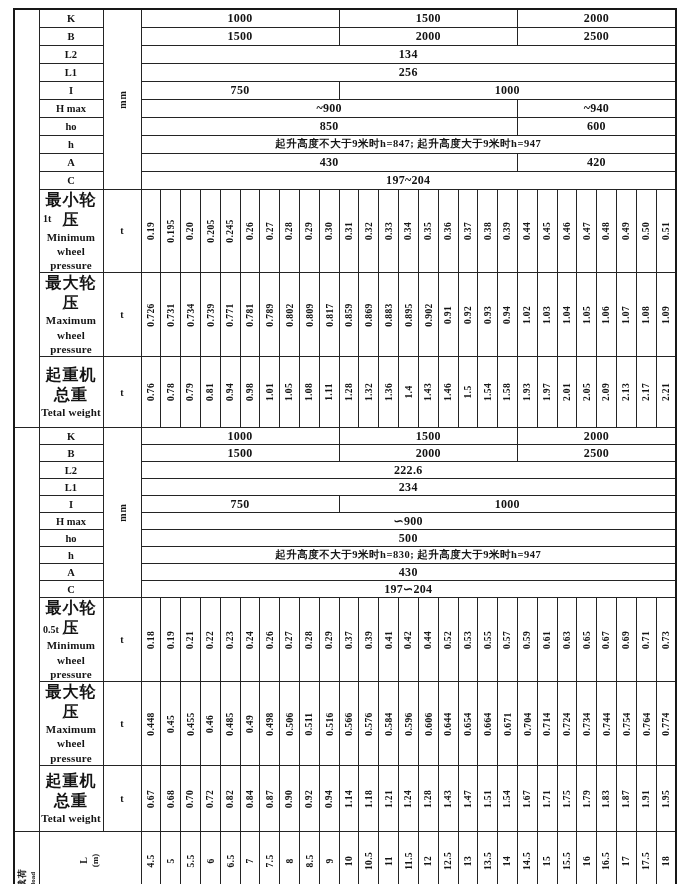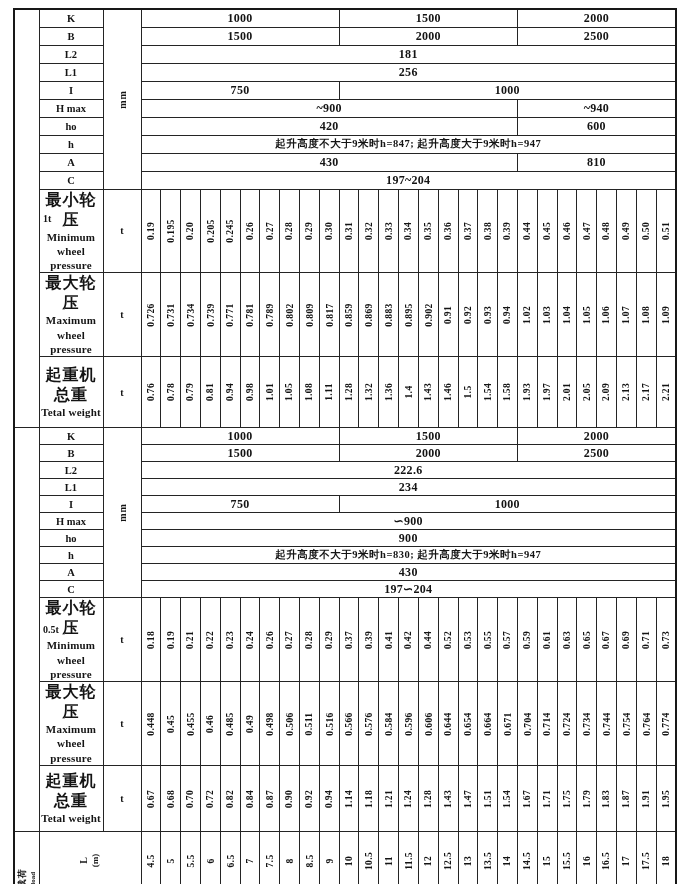--- a/index.html
+++ b/index.html
@@ -54,49 +54,49 @@
           <td class="pval" colspan="8">2000</td>
         </tr>
         <tr class="h18">
           <td class="pname">B</td>
           <td class="pval" colspan="10">1500</td>
           <td class="pval" colspan="9">2000</td>
           <td class="pval" colspan="8">2500</td>
         </tr>
         <tr class="h18">
           <td class="pname">L2</td>
-          <td class="pval" colspan="27">181</td>
+          <td class="pval" colspan="27">134</td>
         </tr>
         <tr class="h18">
           <td class="pname">L1</td>
           <td class="pval" colspan="27">256</td>
         </tr>
         <tr class="h18">
           <td class="pname">I</td>
           <td class="pval" colspan="10">750</td>
           <td class="pval" colspan="17">1000</td>
         </tr>
         <tr class="h18">
           <td class="pname">H max</td>
           <td class="pval" colspan="19">~900</td>
           <td class="pval" colspan="8">~940</td>
         </tr>
         <tr class="h18">
           <td class="pname">ho</td>
-          <td class="pval" colspan="19">420</td>
+          <td class="pval" colspan="19">850</td>
           <td class="pval" colspan="8">600</td>
         </tr>
         <tr class="h18">
           <td class="pname">h</td>
           <td class="ptext" colspan="27">起升高度不大于9米时h=847; 起升高度大于9米时h=947</td>
         </tr>
         <tr class="h18">
           <td class="pname">A</td>
           <td class="pval" colspan="19">430</td>
-          <td class="pval" colspan="8">810</td>
+          <td class="pval" colspan="8">420</td>
         </tr>
         <tr class="h18">
           <td class="pname">C</td>
           <td class="pval" colspan="27">197~204</td>
         </tr>
         <tr class="h60">
           <td>
             <div class="zh">最小轮压</div>
             <div class="en">Minimum</div>
             <div class="en">wheel pressure</div>
@@ -553,21 +553,21 @@
           <td class="pname">I</td>
           <td class="pval" colspan="10">750</td>
           <td class="pval" colspan="17">1000</td>
         </tr>
         <tr class="h17">
           <td class="pname">H max</td>
           <td class="pval" colspan="27">∽900</td>
         </tr>
         <tr class="h17">
           <td class="pname">ho</td>
-          <td class="pval" colspan="27">900</td>
+          <td class="pval" colspan="27">500</td>
         </tr>
         <tr class="h17">
           <td class="pname">h</td>
           <td class="ptext" colspan="27">起升高度不大于9米时h=830; 起升高度大于9米时h=947</td>
         </tr>
         <tr class="h17">
           <td class="pname">A</td>
           <td class="pval" colspan="27">430</td>
         </tr>
         <tr class="h17">

